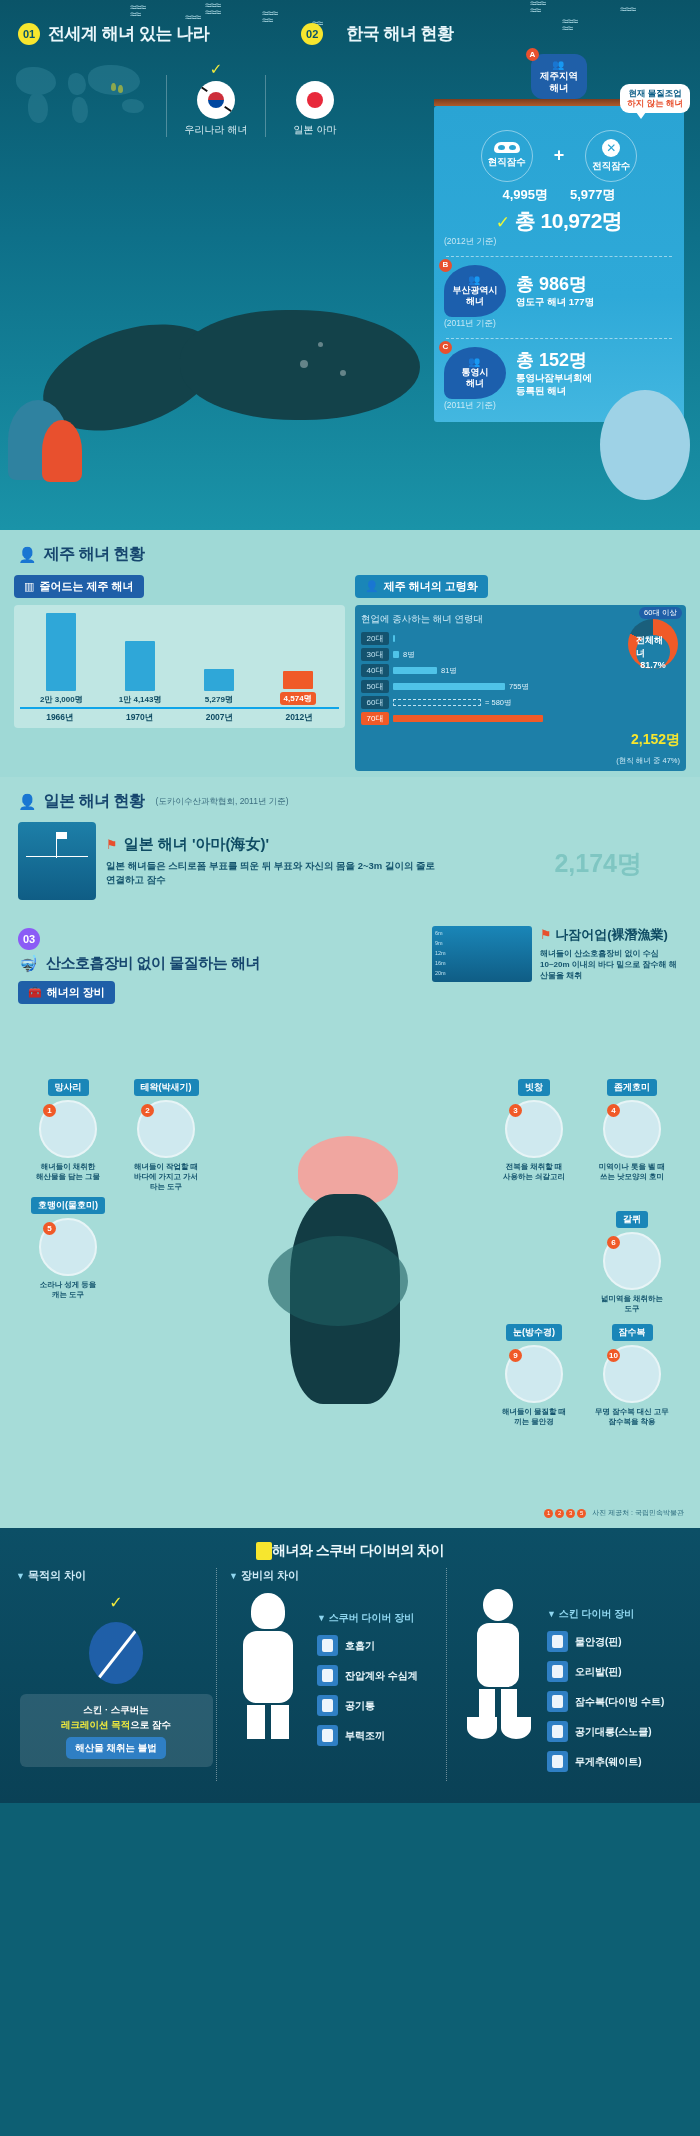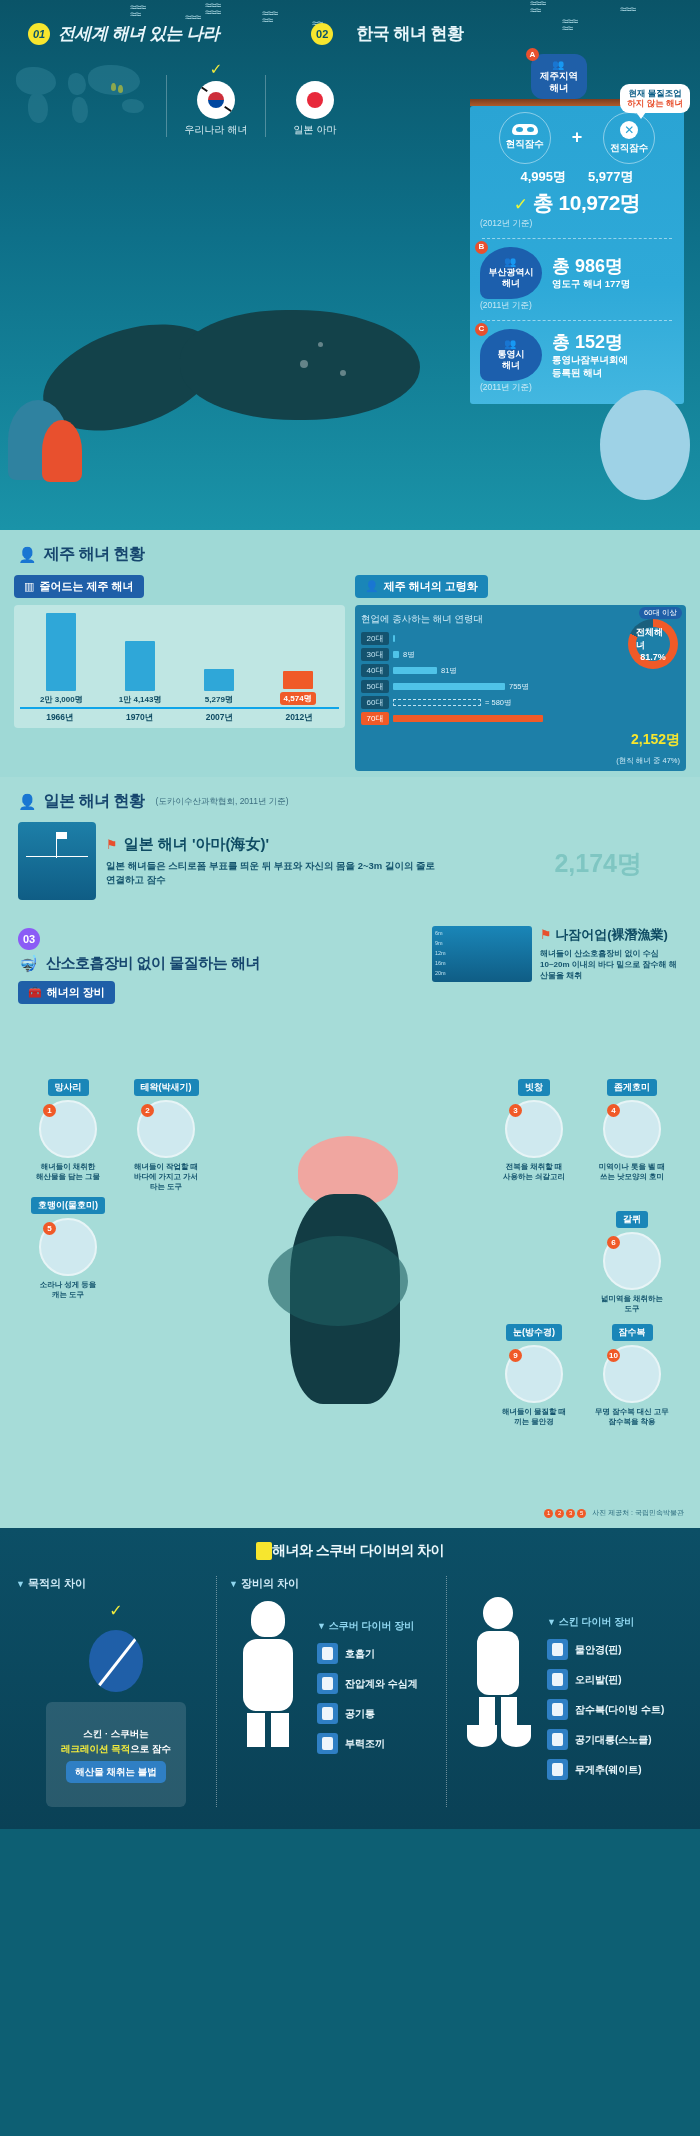--- a/index.html
+++ b/index.html
@@ -19,21 +19,21 @@
     background: linear-gradient(180deg, #0a5468 0%, #0e7089 45%, #1a93a8 100%);
     padding: 0 0 6px 0;
     height: 530px;
     overflow: hidden;
   }
   .waves { position: absolute; top: 0; left: 0; width: 100%; height: 60px; opacity: .85; }
   .wv { position: absolute; color: #bfe9f3; font-size: 11px; letter-spacing: -1px; line-height: 7px; }
 
   .hdr-row { position: relative; display: flex; padding: 22px 0 0 0; }
   .hdr { display: flex; align-items: center; gap: 8px; }
-  .hdr.one { padding-left: 28px; font-style: italic; }
+  .hdr.one { padding-left: 18px; }
   .hdr.two { padding-left: 92px; gap: 23px; }
   .numbadge {
     width: 22px; height: 22px; border-radius: 50%;
     background: #f7e62e; color: #0b5468;
     font-size: 11px; font-weight: bold;
     display: flex; align-items: center; justify-content: center;
   }
   .hdr-title { font-size: 17px; font-weight: bold; color: #eaf7fb; letter-spacing: -.5px; }
 
   .world-row { display: flex; align-items: flex-end; margin-top: 14px; padding-left: 10px; gap: 0; }
@@ -62,21 +62,21 @@
     border-left: 6px solid transparent; border-right: 6px solid transparent;
     border-top: 7px solid #1f5fa8;
   }
   .ab-badge { width: 13px; height: 13px; border-radius: 50%; background: #e8502e; color: #fff;
     font-size: 8px; display: inline-flex; align-items: center; justify-content: center; font-weight: bold;
     position: absolute; left: -5px; top: -6px; }
   .people-ico { color: #f7e62e; font-size: 10px; display: block; line-height: 11px; }
 
   .statcard {
     margin-top: 7px; background: linear-gradient(180deg,#2aa4d4 0%, #2ea9d8 60%, #43b7e0 100%);
-    border-radius: 3px; padding: 2px 10px 10px; position: relative; margin-left: 36px;
+    border-radius: 3px; padding: 20px 10px 10px; position: relative;
   }
   .statcard:before { content:""; position:absolute; top:-7px; left:0; right:0; height:7px;
     background: linear-gradient(180deg,#7a3d1f,#ad5a2a); }
   .dual { display: flex; align-items: center; justify-content: center; gap: 6px; margin-top: 4px; }
   .dualcell { width: 82px; text-align: center; }
   .circ { width: 52px; height: 52px; border-radius: 50%; border: 1px solid rgba(255,255,255,.45);
     margin: 0 auto; display: flex; flex-direction: column; align-items: center; justify-content: center; }
   .goggle { width: 26px; height: 11px; background: #fff; border-radius: 7px 7px 4px 4px; position: relative; }
   .goggle:before, .goggle:after { content:""; position: absolute; top: 3px; width: 7px; height: 5px;
     background: #2aa4d4; border-radius: 50%; }
@@ -137,21 +137,21 @@
   
   .agehead { font-size: 9.5px; color: #cdeaf6; margin-bottom: 6px; }
   .agerow { display: flex; align-items: center; gap: 4px; margin-bottom: 3px; }
   .agelbl { width: 28px; font-size: 8px; background: #14536f; color: #bfe3f2; text-align: center;
     border-radius: 2px; padding: 1px 0; }
   .agelbl.hot { background: #f05a28; color: #fff; }
   .agebar { height: 7px; background: #4fc3e8; border-radius: 1px; }
   .agebar.hot { background: #f05a28; }
   .ageval { font-size: 7.5px; color: #dff2fb; }
   .donut { position: absolute; right: 8px; top: 14px; width: 50px; height: 50px; border-radius: 50%;
-    background: conic-gradient(#f05a28 0 81.7%, #1a5f7c 81.7% 100%); display:flex; align-items:center; justify-content:center; }
+    background: conic-gradient(#f05a28 0 81.7%, #1a5f7c 81.7% 100%); display:flex; align-items:flex-end; justify-content:center; }
   .donut i { width: 34px; height: 34px; border-radius: 50%; background: #1d7fa8; color: #fff;
     font-size: 9px; font-style: normal; display:flex; flex-direction: column; align-items:center; justify-content:center; font-weight: bold; }
   .donut-cap { position: absolute; right: 4px; top: 2px; font-size: 7.5px; background: #1f5fa8; padding: 1px 5px; border-radius: 7px; }
   .agetot { text-align: right; margin-top: 5px; }
   .agetot .n { font-size: 14px; color: #f7e62e; font-weight: bold; }
   .agetot .c { font-size: 7.5px; color: #cdeaf6; }
 
   
   .jpbox { display: flex; gap: 10px; padding: 0 18px; align-items: center; }
   .jpimg { width: 78px; height: 78px; background: linear-gradient(180deg,#1d7fa8,#0f5d85); border-radius: 4px; position: relative; }
@@ -186,38 +186,38 @@
 
   .eq-l { position: absolute; left: 12px; }
   .eq-r { position: absolute; right: 12px; }
   .credit { text-align: right; font-size: 7px; color: #2b6b7e; padding: 2px 16px 0; }
   .credit .cn { display: inline-flex; gap: 2px; margin-right: 4px; }
   .credit .cn s { width: 9px; height: 9px; border-radius: 50%; background: #f05a28; color: #fff;
     font-size: 6px; display: inline-flex; align-items:center; justify-content:center; text-decoration: none; }
 
   
   .sec-cmp { background: linear-gradient(180deg,#0c4f66 0%, #0a4156 100%); padding: 14px 0 22px; position: relative; }
-  .cmp-title { display: flex; align-items: center; gap: 0; justify-content: center; margin-bottom: 16px; text-align: right; }
+  .cmp-title { display: flex; align-items: center; gap: 0; justify-content: center; margin-bottom: 8px; text-align: right; }
   .cmp-title h2 { font-size: 14px; color: #eaf7fb; font-weight: bold; letter-spacing: -.5px; }
   .bookico { width: 16px; height: 18px; background: #f7e62e; border-radius: 2px; position: relative; }
   .cmp-cols { display: flex; padding: 0 16px; }
   .cmp-col { position: relative; }
   .cmp-col.c1 { width: 200px; }
   .cmp-col.c2 { width: 230px; border-left: 1px dotted rgba(255,255,255,.4); padding-left: 12px; }
   .cmp-col.c3 { width: 230px; border-left: 1px dotted rgba(255,255,255,.4); padding-left: 12px; }
   .caret { color: #8fd6ef; font-size: 9px; }
   .cmp-h { font-size: 11px; color: #cfeaf6; font-weight: bold; margin-bottom: 10px; }
   .cmp-h.small { font-size: 10px; color: #8fd6ef; }
   .noico { width: 54px; height: 62px; border-radius: 50%; background: #1f5fa8; margin: 10px auto 0;
     position: relative; overflow: hidden; }
   .noico .slash { position: absolute; left: 50%; top: -6px; width: 3px; height: 76px; background: #fff;
     transform: rotate(38deg); transform-origin: center; }
   .ytick { color: #f3ec3c; font-size: 16px; font-weight: bold; text-align: center; display: block; }
-  .notebox { background: rgba(255,255,255,.13); border-radius: 6px; padding: 24px 10px; margin: 10px auto 0;
-    width: 140px; text-align: center; font-size: 9.5px; line-height: 1.6; font-weight: bold; }
+  .notebox { background: rgba(255,255,255,.13); border-radius: 6px; padding: 8px 10px; margin: 10px auto 0;
+    width: 193px; text-align: center; font-size: 9.5px; line-height: 1.6; font-weight: bold; }
   .notebox .y { color: #f3ec3c; }
   .illegal { display: inline-block; background: #2f7fc4; border-radius: 5px; padding: 3px 9px;
     font-size: 9.5px; margin-top: 5px; color: #fff; font-weight: bold; }
   .figrow { display: flex; gap: 10px; align-items: flex-start; }
   .fig { width: 78px; height: 150px; position: relative; flex: none; }
   .fig .body { position: absolute; background: #fff; }
   .gearlist { padding-top: 18px; }
   .gearitem { display: flex; align-items: center; gap: 7px; margin-bottom: 9px; }
   .gico { width: 21px; height: 21px; border-radius: 3px; background: #2f7fc4; flex: none; position: relative; }
   .gico:after { content:""; position: absolute; left: 5px; top: 4px; width: 11px; height: 13px;

